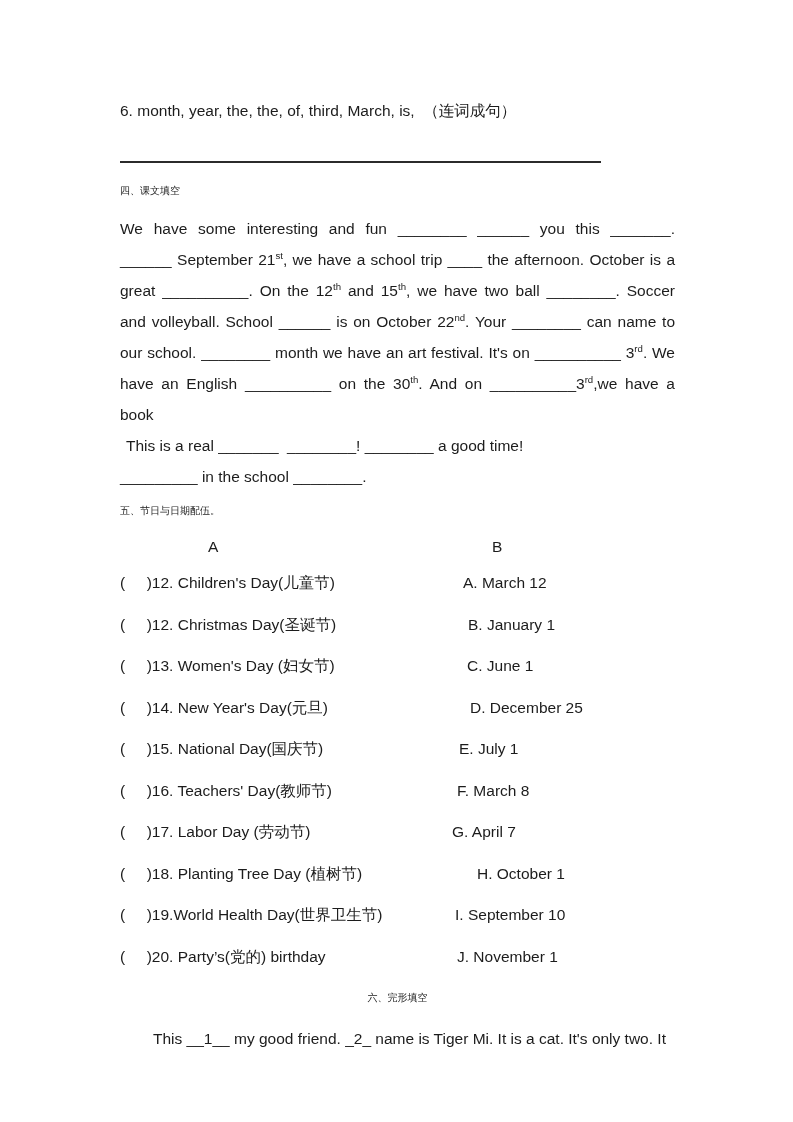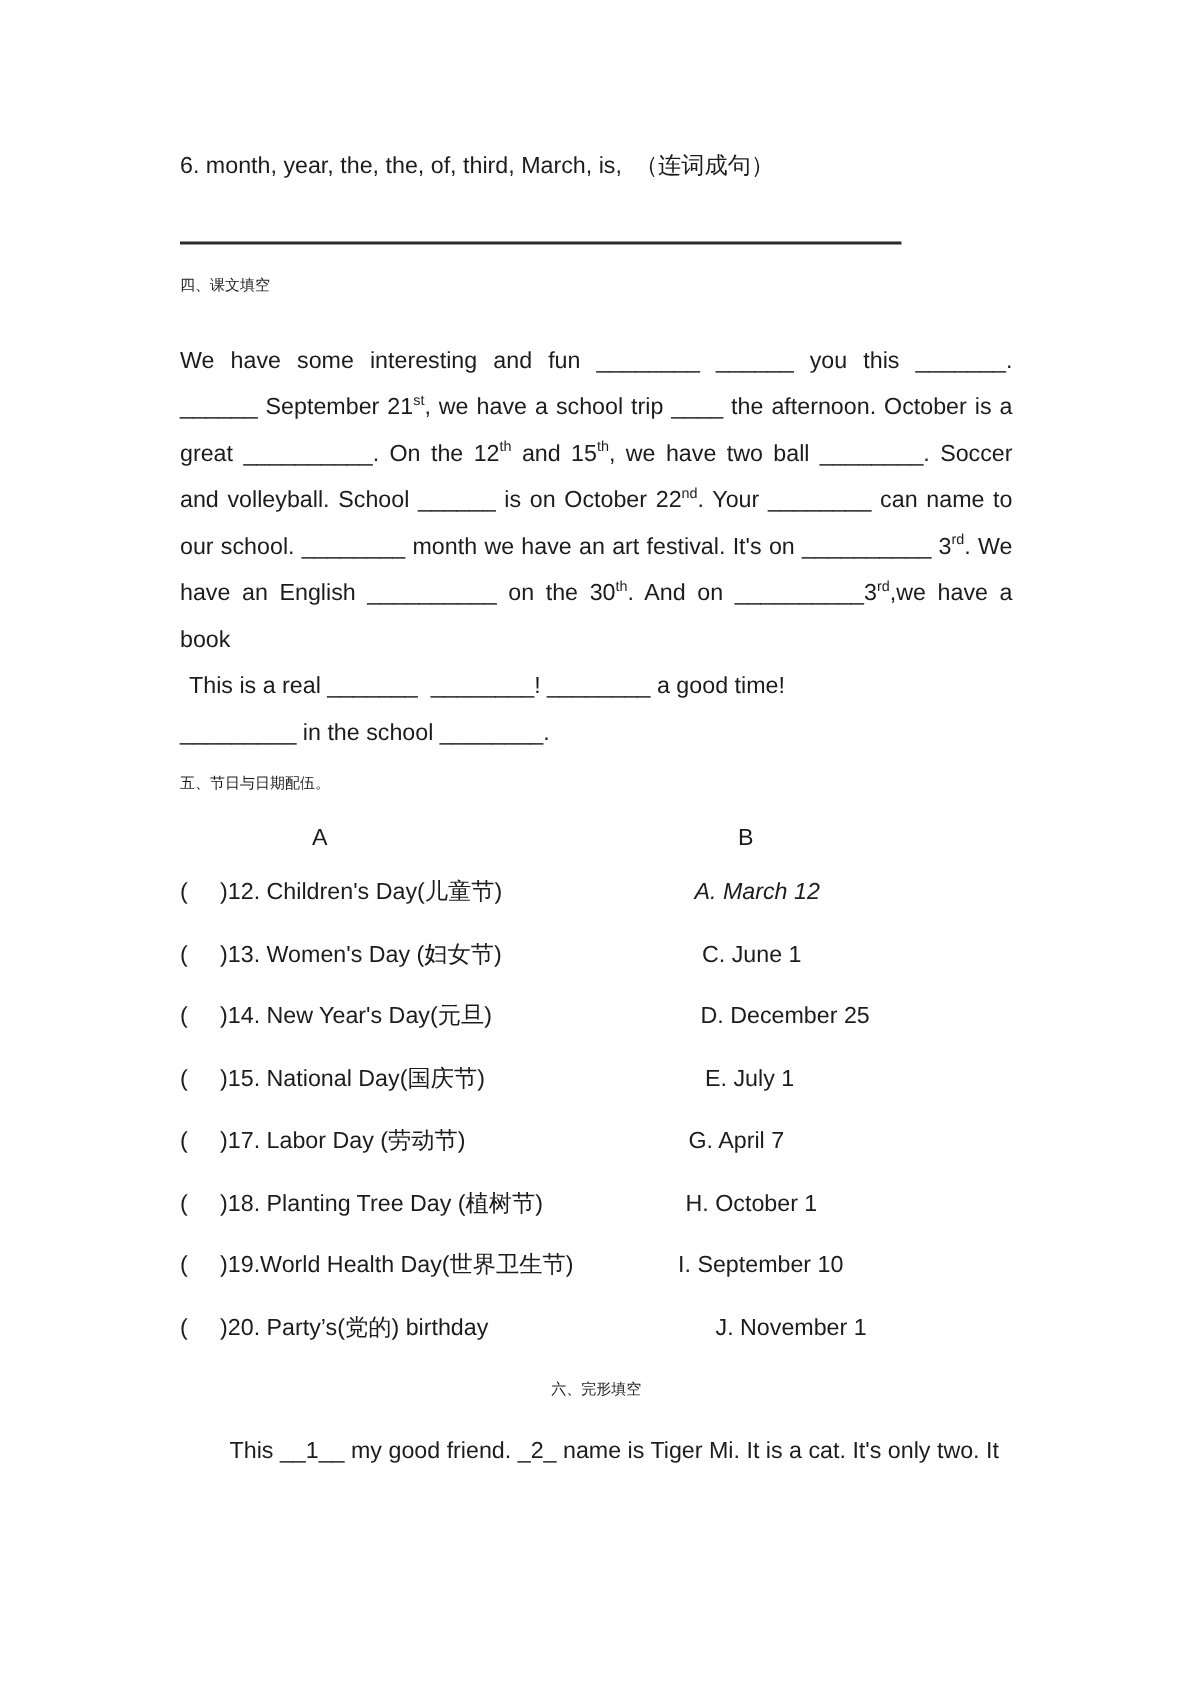--- a/index.html
+++ b/index.html
@@ -21,33 +21,33 @@
   }
   .q6 { white-space: pre-wrap; }
   .answer-line {
     width: 481px;
     height: 0;
     border-bottom: 2px solid #2b2b2b;
     margin-top: 40px;
   }
   .sec-title { font-size: 10px; }
   #s4-title { margin-top: 17px; }
-  .passage { margin-top: 24px; line-height: 31px; }
+  .passage { margin-top: 12px; line-height: 31px; }
   .pl { text-align: justify; text-align-last: justify; }
   .pl-left { text-align: left; white-space: pre-wrap; }
   .lead { padding-left: 6px; }
   #s5-title { margin-top: 8px; }
   .match-header { margin-top: 15px; }
   .colA { display: inline-block; width: 332px; padding-left: 88px; }
   .colB { display: inline-block; padding-left: 40px; }
   .match-list { margin-top: 15px; }
   .match-row { display: flex; height: 21px; margin-bottom: 20.5px; }
   .match-row .left { flex: 0 0 332px; width: 332px; white-space: pre; }
   .match-row .right { white-space: pre; }
-  .match-row:nth-child(1)  .right { margin-left: 11px; font-style: italic; }
+  .match-row:nth-child(1)  .right { margin-left: 11px; }
   .match-row:nth-child(2)  .right { margin-left: 16px; }
   .match-row:nth-child(3)  .right { margin-left: 15px; }
   .match-row:nth-child(4)  .right { margin-left: 18px; }
   .match-row:nth-child(5)  .right { margin-left: 7px; }
   .match-row:nth-child(6)  .right { margin-left: 5px; }
   .match-row:nth-child(7)  .right { margin-left: 0; }
   .match-row:nth-child(8)  .right { margin-left: 25px; }
   .match-row:nth-child(9)  .right { margin-left: 3px; }
   .match-row:nth-child(10) .right { margin-left: 5px; }
   #s6-title { margin-top: 0; text-align: center; }
@@ -78,30 +78,38 @@
 <div class="match-header">
   <span class="colA">A</span><span class="colB">B</span>
 </div>
 
 <div class="match-list">
   <div class="match-row">
       <span class="left">(     )12. Children's Day(儿童节)</span>
       <span class="right">A. March 12</span>
     </div>
   <div class="match-row">
+      <span class="left">(     )12. Christmas Day(圣诞节)</span>
+      <span class="right">B. January 1</span>
+    </div>
+  <div class="match-row">
       <span class="left">(     )13. Women's Day (妇女节)</span>
       <span class="right">C. June 1</span>
     </div>
   <div class="match-row">
       <span class="left">(     )14. New Year's Day(元旦)</span>
       <span class="right">D. December 25</span>
     </div>
   <div class="match-row">
       <span class="left">(     )15. National Day(国庆节)</span>
       <span class="right">E. July 1</span>
+    </div>
+  <div class="match-row">
+      <span class="left">(     )16. Teachers' Day(教师节)</span>
+      <span class="right">F. March 8</span>
     </div>
   <div class="match-row">
       <span class="left">(     )17. Labor Day (劳动节)</span>
       <span class="right">G. April 7</span>
     </div>
   <div class="match-row">
       <span class="left">(     )18. Planting Tree Day (植树节)</span>
       <span class="right">H. October 1</span>
     </div>
   <div class="match-row">

